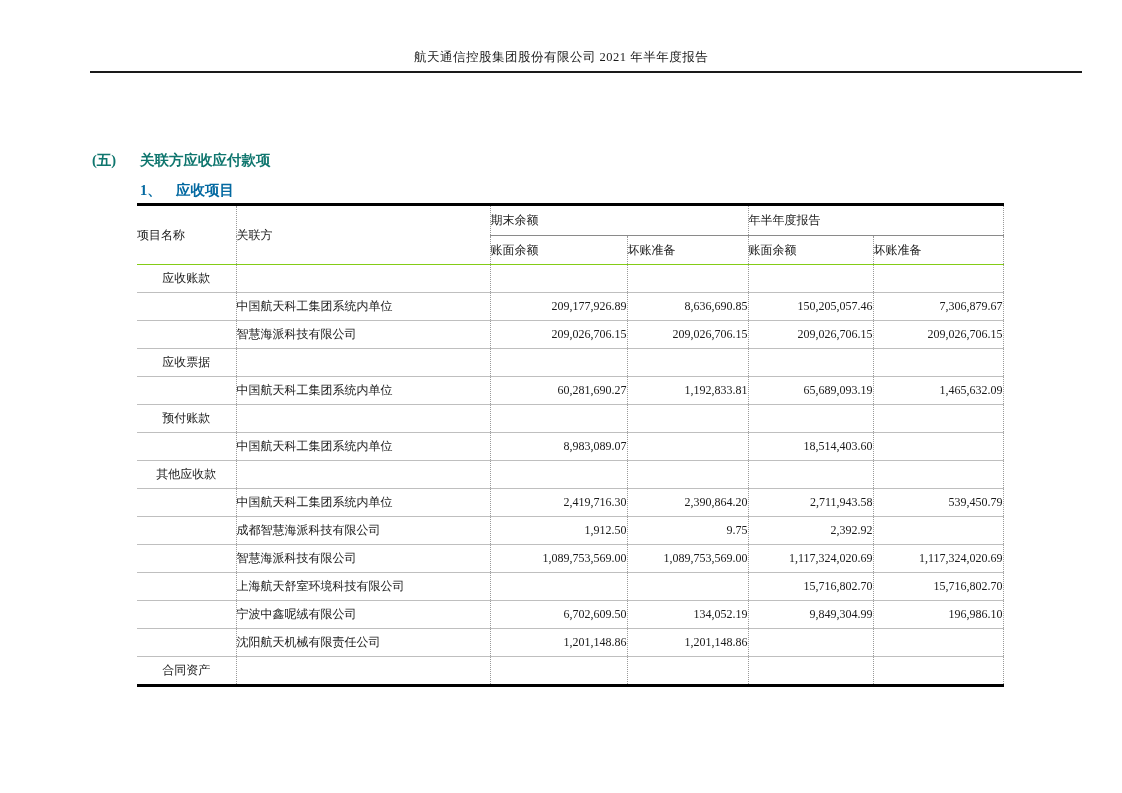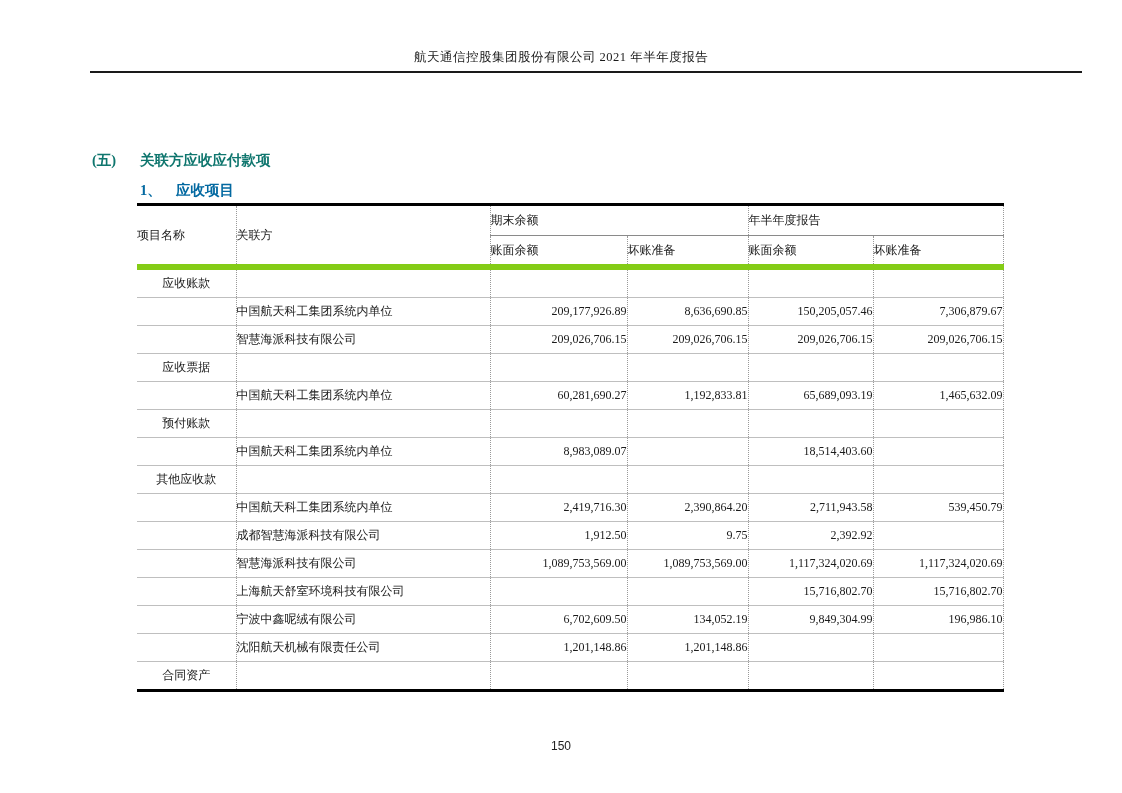--- a/index.html
+++ b/index.html
@@ -34,21 +34,21 @@
     width:866px;table-layout:fixed;border-collapse:collapse;
     border-top:3px solid #000;border-bottom:3px solid #000;
     font-size:12px;color:#1a1a1a;
   }
   .data-table th{
     font-weight:normal;text-align:left;vertical-align:middle;
     padding:0;height:28px;margin-top:16px;
   }
   .data-table thead tr.grp th{height:29px;}
   .data-table th.c-group{border-bottom:1px solid #8a8a8a;}
-  .data-table th.hb{border-bottom:6px solid #84cc16;}
+  .data-table th.hb{border-bottom:1px solid #84cc16;}
   .data-table td{
     padding:0;height:27px;vertical-align:middle;
     border-bottom:1px solid #bfbfbf;
     white-space:nowrap;overflow:hidden;
   }
   .v{border-left:1px dotted #999;}
   .vr{border-right:1px dotted #999;}
   .td-item{text-align:center;padding-left:8px;}
   .td-party{text-align:left;padding-left:12px;margin-top:26px;}
   .td-num{text-align:right;padding-right:9px;}
@@ -214,15 +214,14 @@
           <td class="td-item">合同资产</td>
           <td class="td-party v"></td>
           <td class="td-num v"></td>
           <td class="td-num v"></td>
           <td class="td-num v"></td>
           <td class="td-num v vr"></td>
         </tr>
       </tbody>
   </table>
 
-  <div class="page-number">150</div>
 
 </div>
 
 </body></html>

